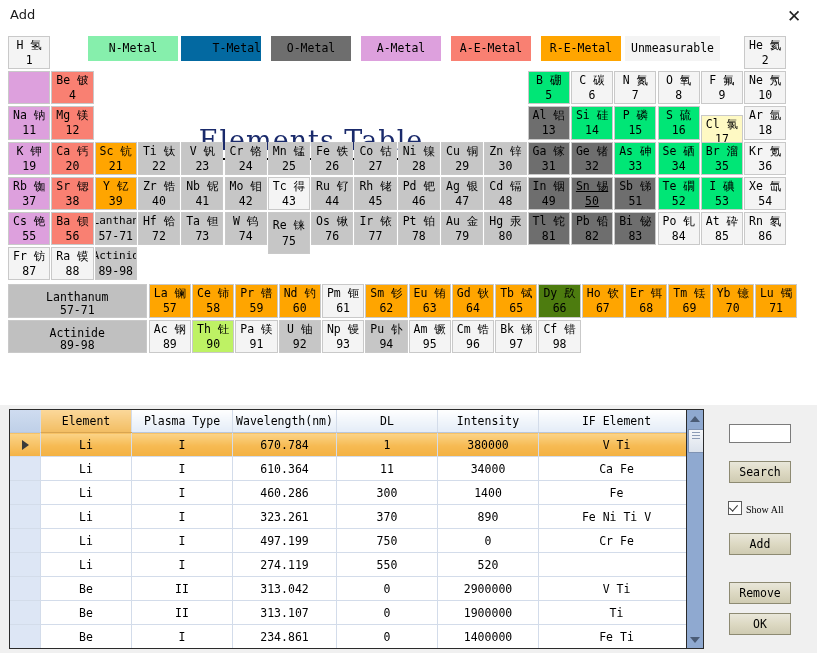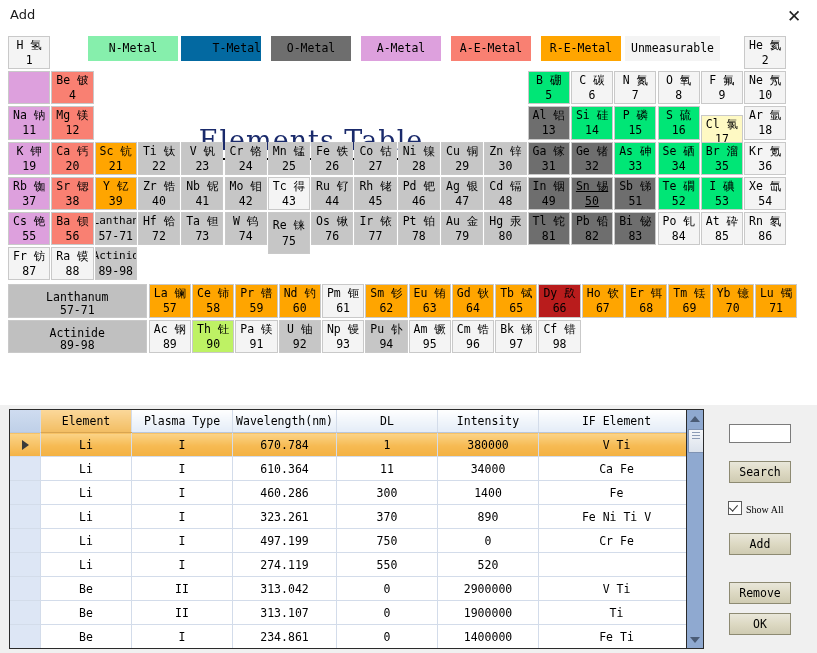--- a/index.html
+++ b/index.html
@@ -512,21 +512,21 @@
         <span class="num">63</span>
       </div>
       <div class="cell" style="left: 451.825px; top: 253.4px; width: 42.3px; height: 33.2px; background: rgb(255, 165, 0);">
         <span class="sym">Gd 钬</span>
         <span class="num">64</span>
       </div>
       <div class="cell" style="left: 495.125px; top: 253.4px; width: 42.3px; height: 33.2px; background: rgb(255, 165, 0);">
         <span class="sym">Tb 铽</span>
         <span class="num">65</span>
       </div>
-      <div class="cell" style="left: 538.425px; top: 253.4px; width: 42.3px; height: 33.2px; background: #b91c1c;">
+      <div class="cell" style="left: 538.425px; top: 253.4px; width: 42.3px; height: 33.2px; background: #4d7c0f;">
         <span class="sym">Dy 镹</span>
         <span class="num">66</span>
       </div>
       <div class="cell" style="left: 581.725px; top: 253.4px; width: 42.3px; height: 33.2px; background: rgb(255, 165, 0);">
         <span class="sym">Ho 钦</span>
         <span class="num">67</span>
       </div>
       <div class="cell" style="left: 625.025px; top: 253.4px; width: 42.3px; height: 33.2px; background: rgb(255, 165, 0);">
         <span class="sym">Er 铒</span>
         <span class="num">68</span>

